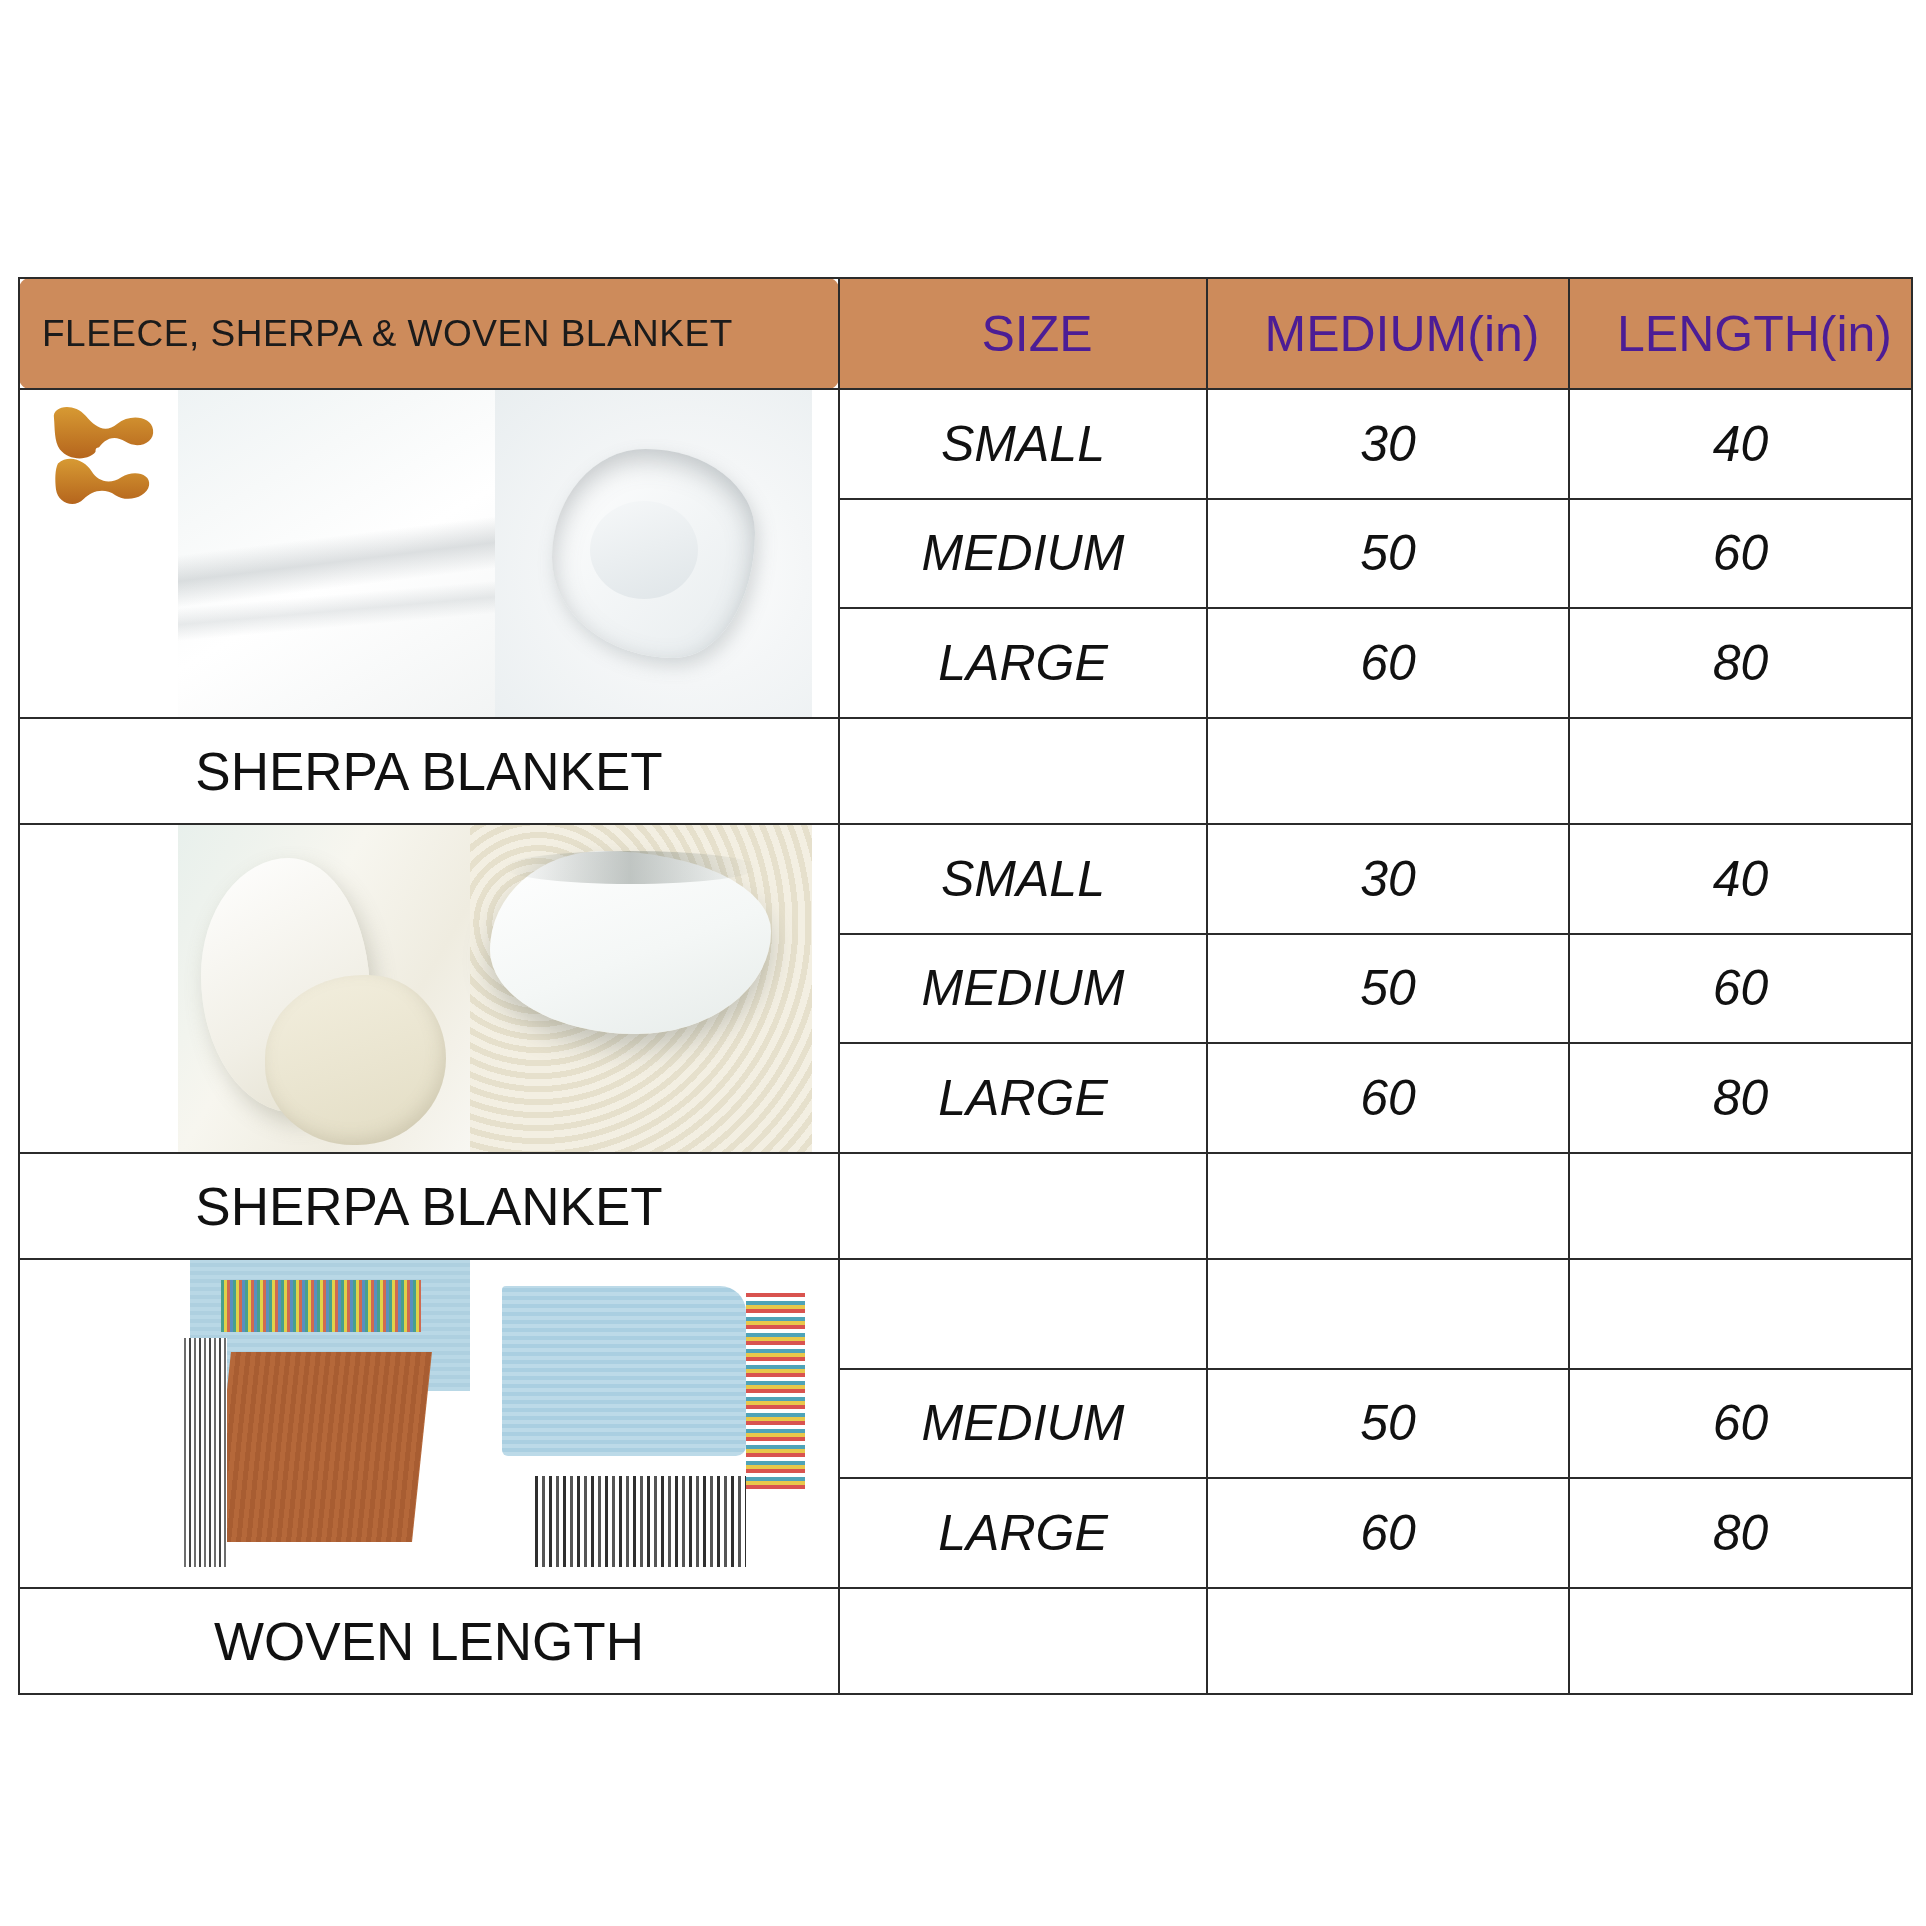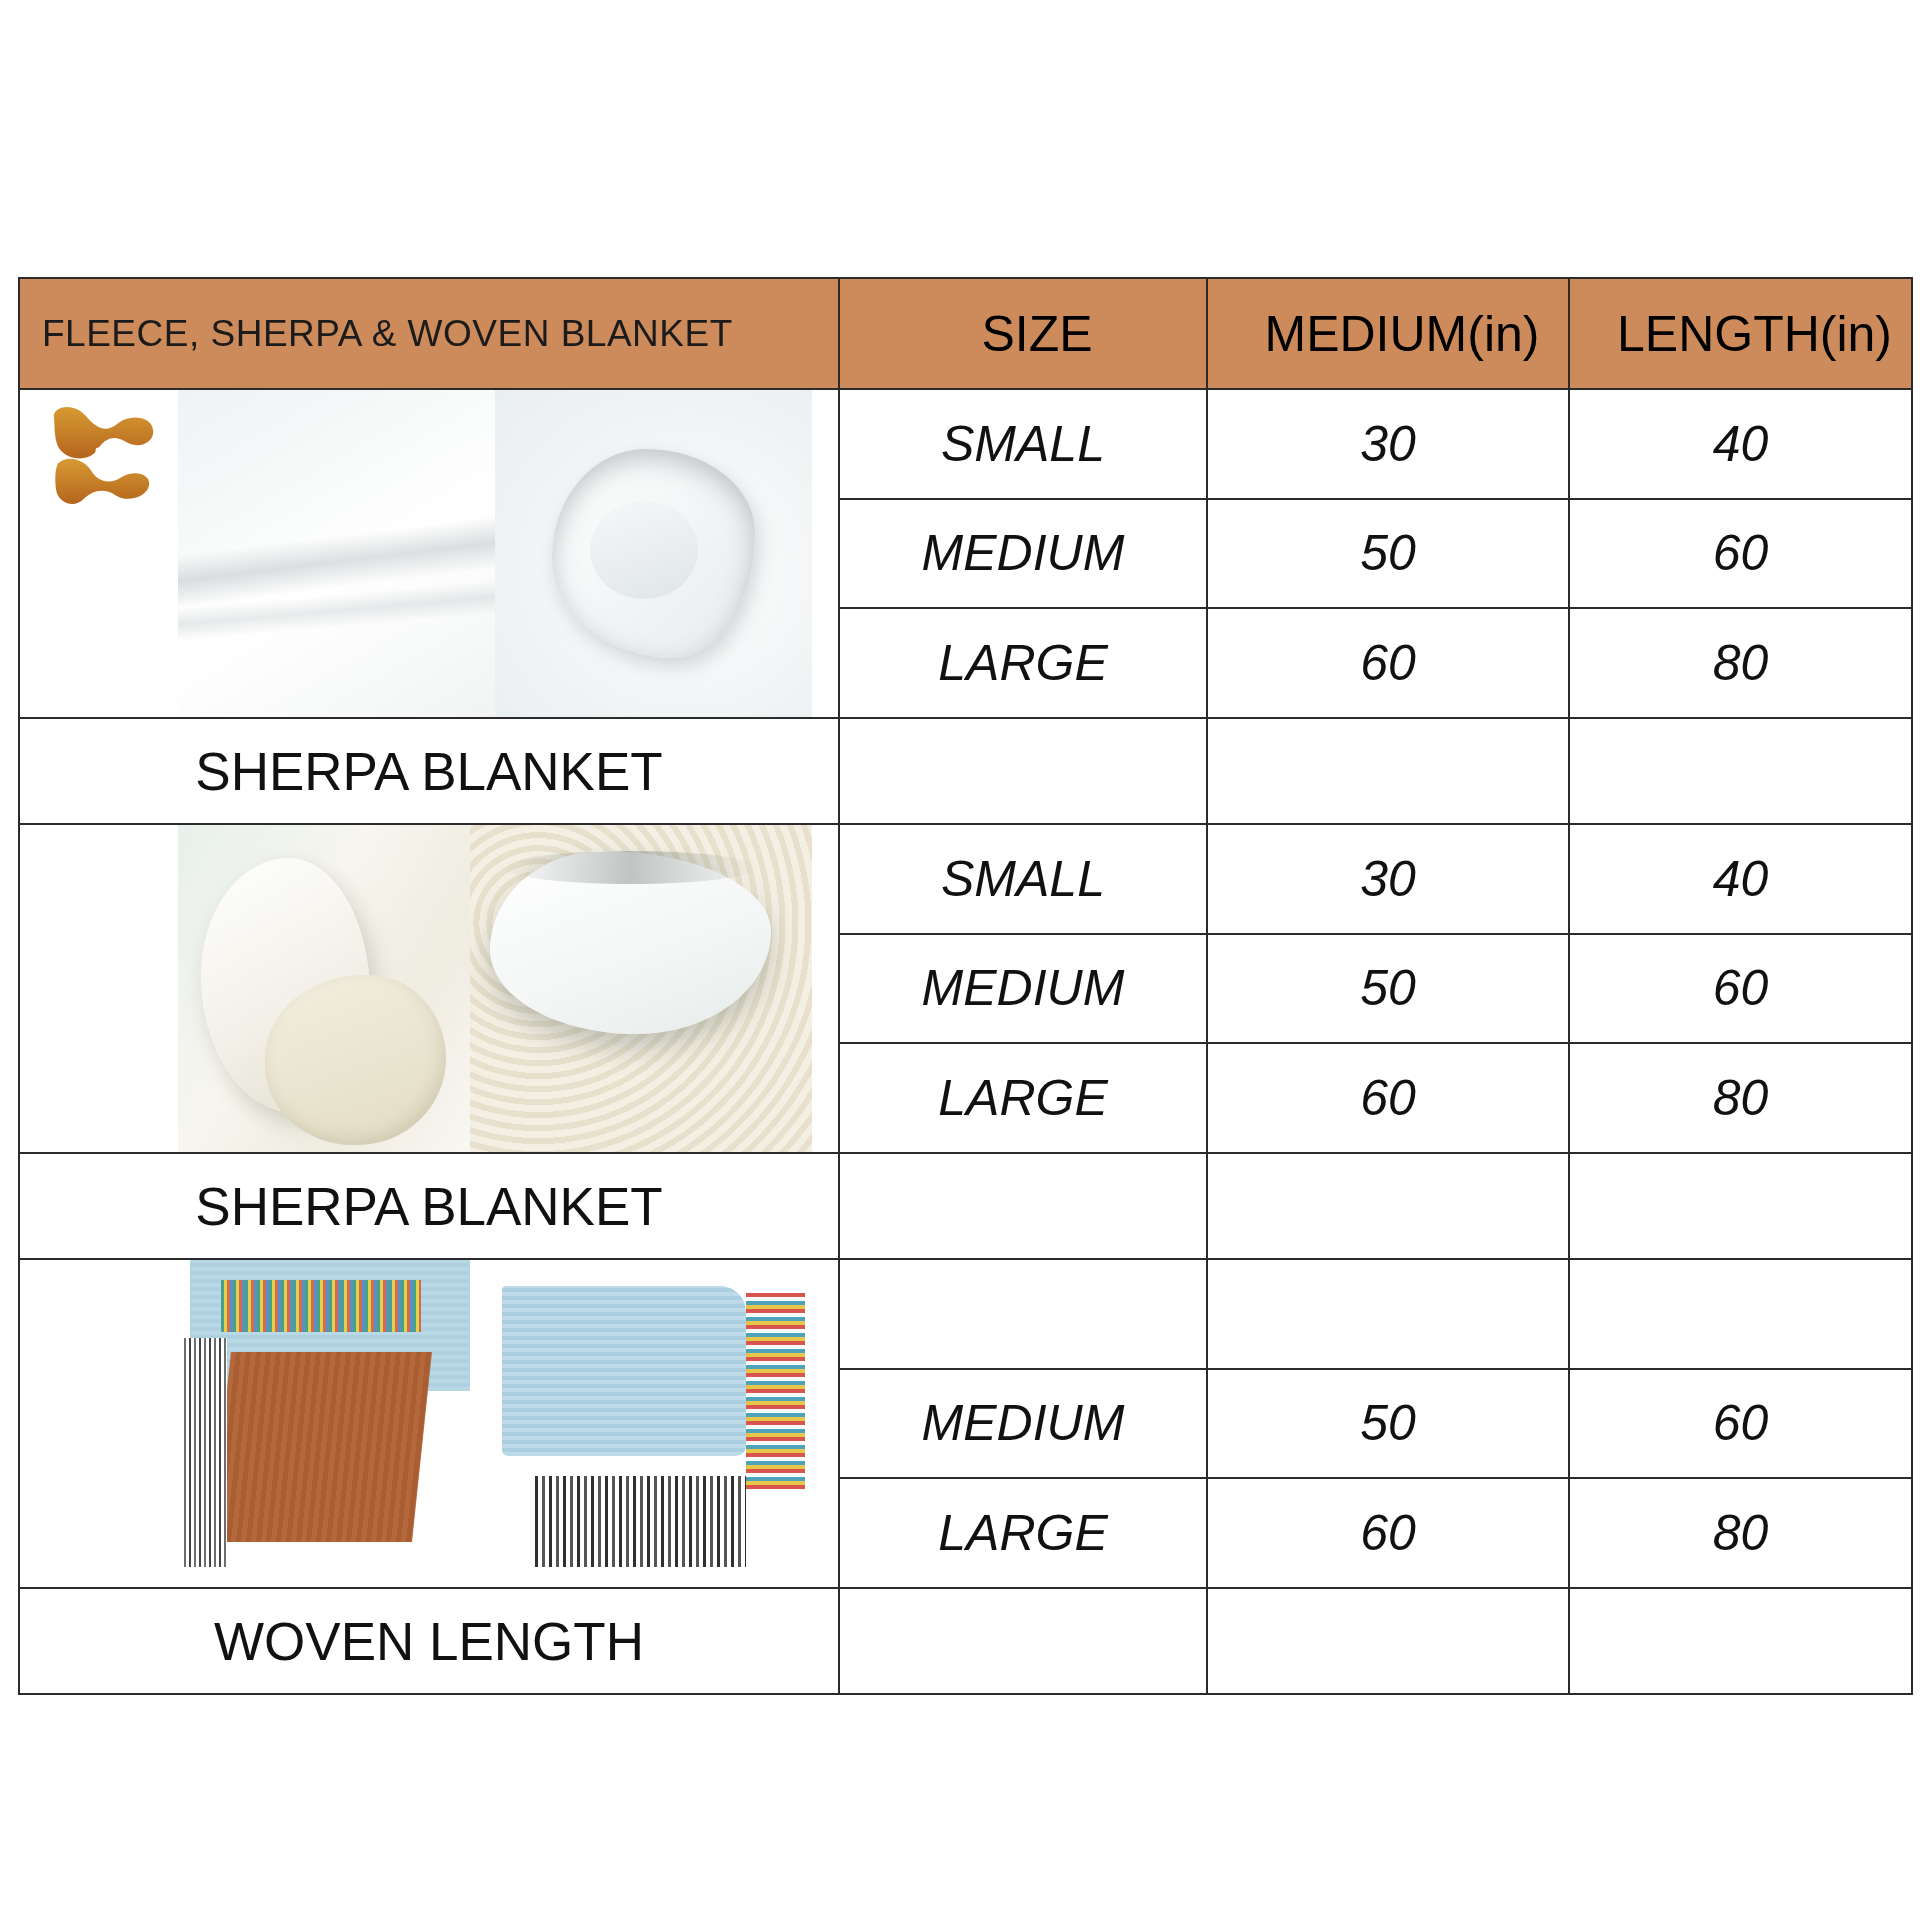--- a/index.html
+++ b/index.html
@@ -47,24 +47,25 @@
   .hdr td {
     background: #cd8b5b;
     height: 109px;
   }
   .hdr .hdr-title {
     font-size: 37px;
     letter-spacing: 0.5px;
     text-align: left;
     padding-left: 22px;
     color: #1b1b1b;
+    border-radius: 11px;
   }
   .hdr .hdr-col {
     font-size: 50px;
-    color: #000000;
+    color: #4c1d95;
     padding-left: 28px;
   }
 
   
   .datacell {
     font-size: 50px;
     height: 104px;
     color: #151515;
     font-style: italic;
   }

